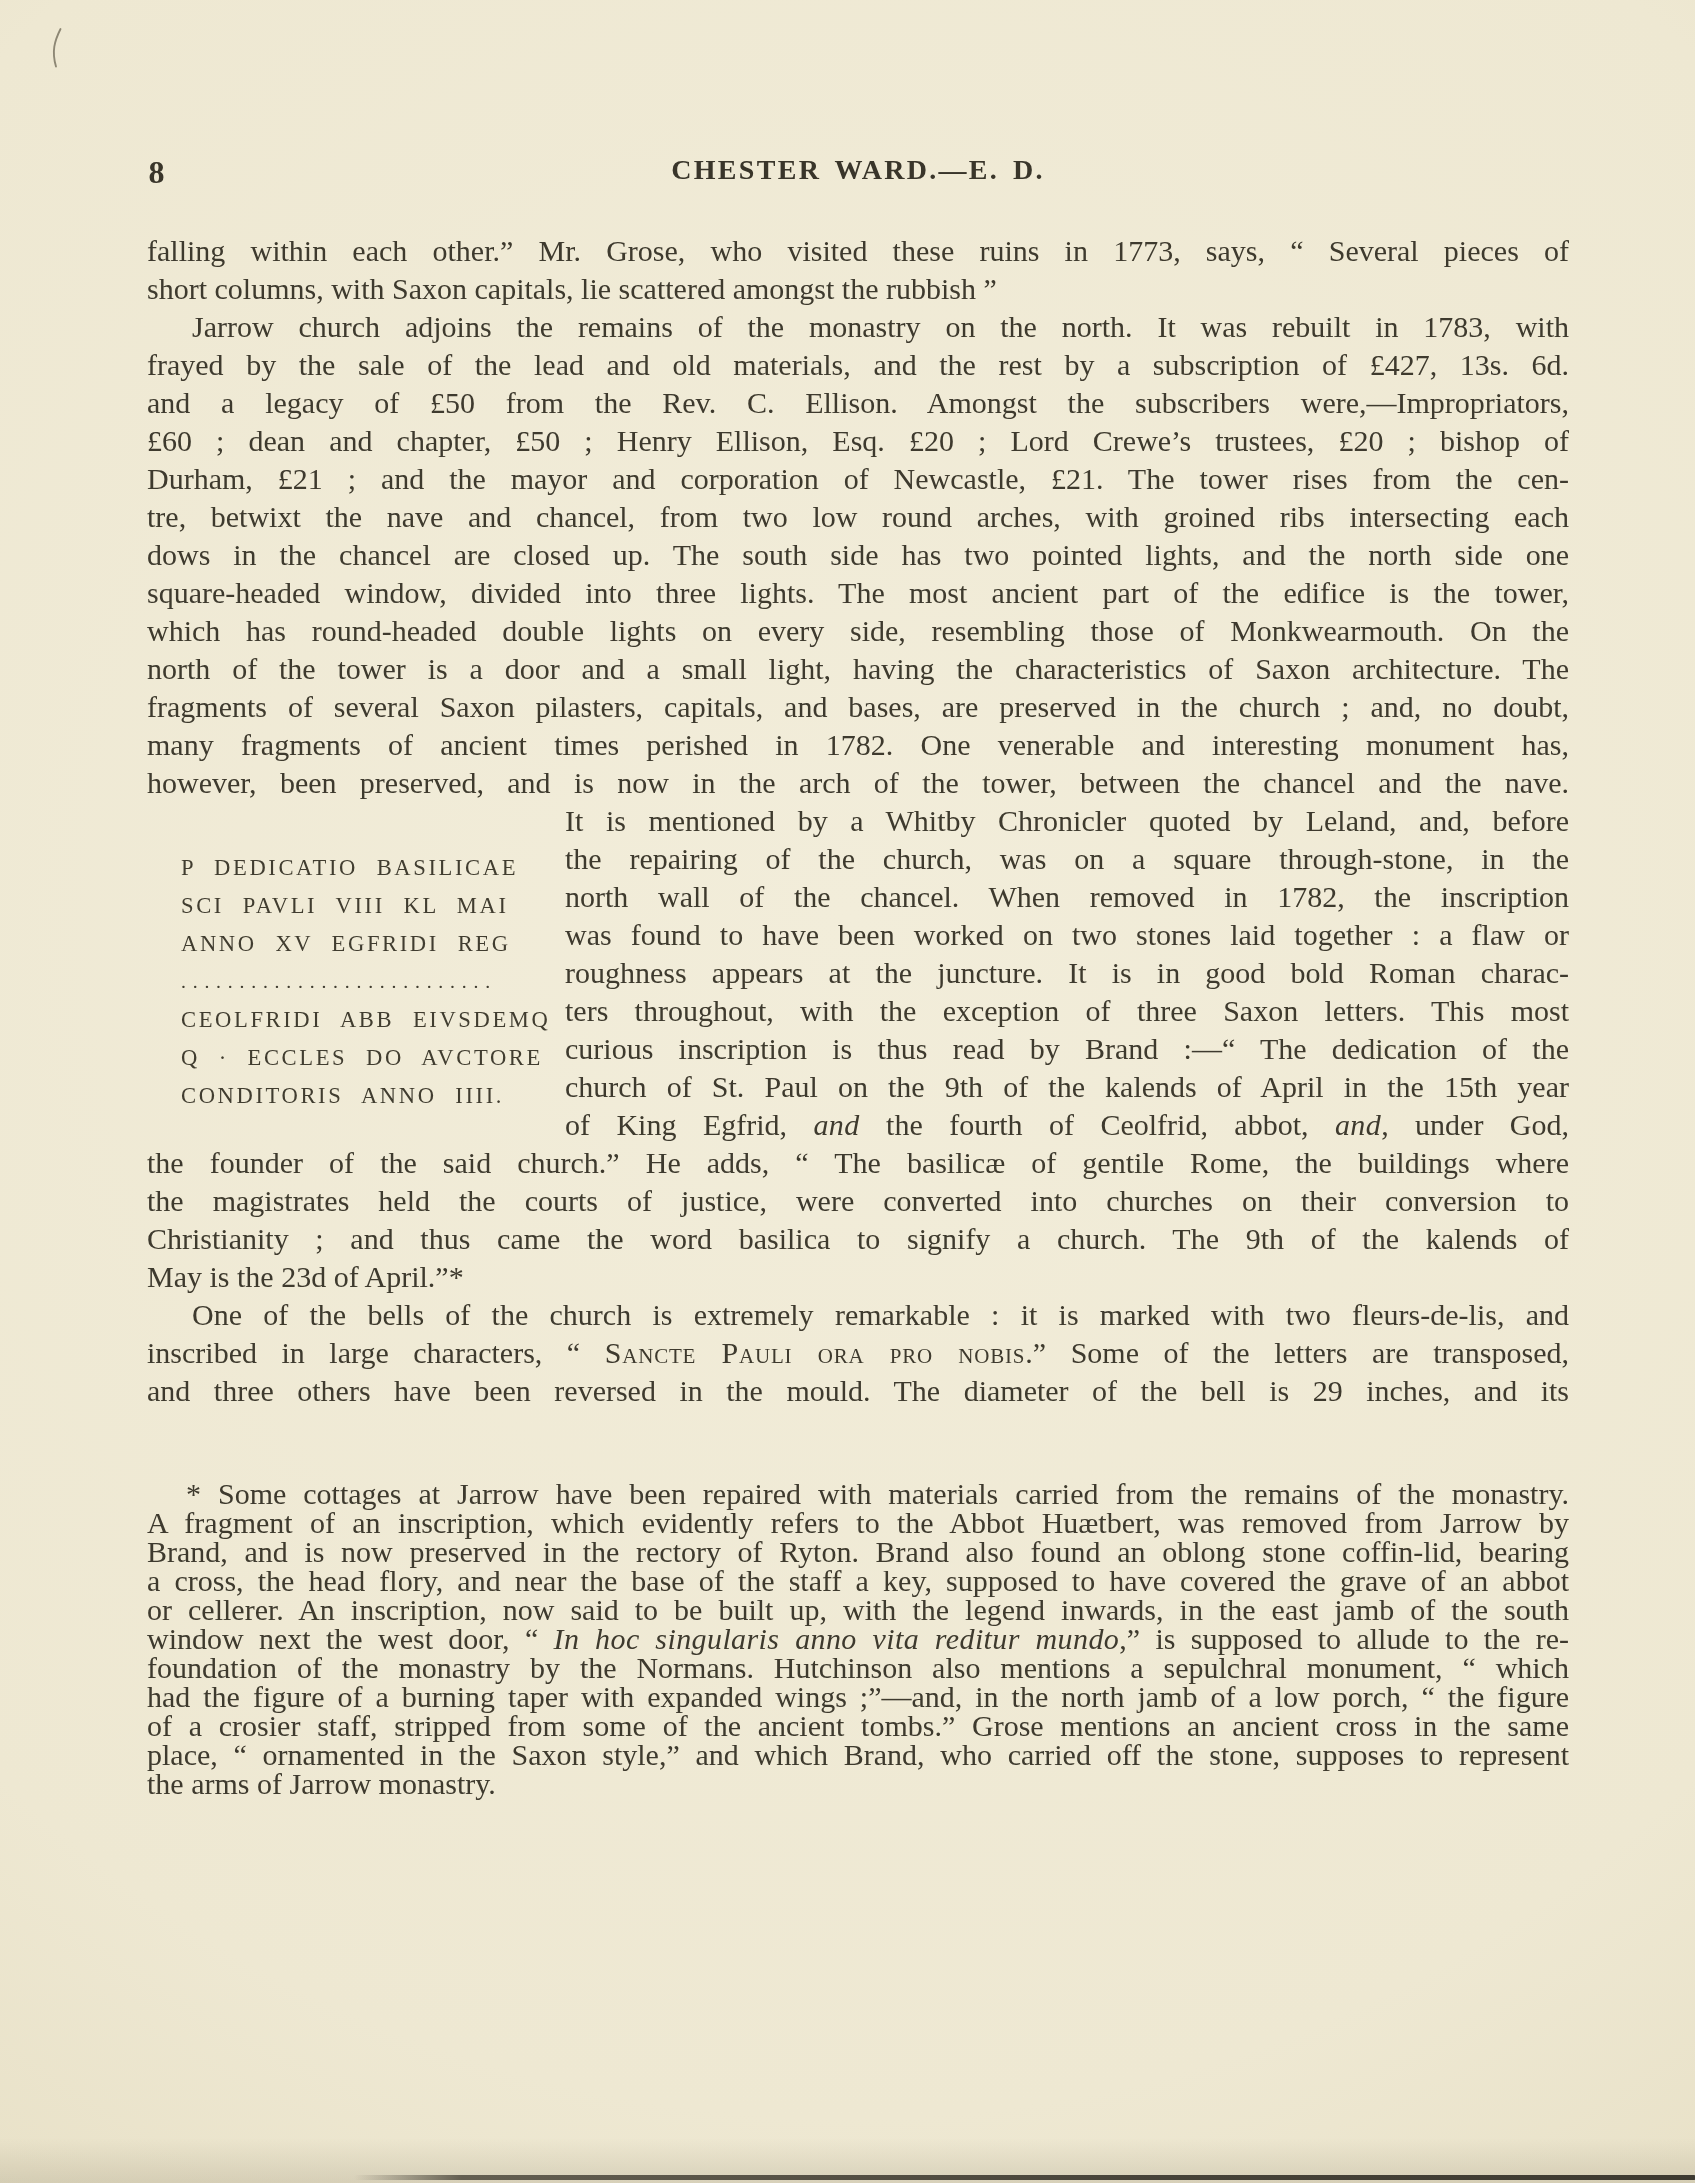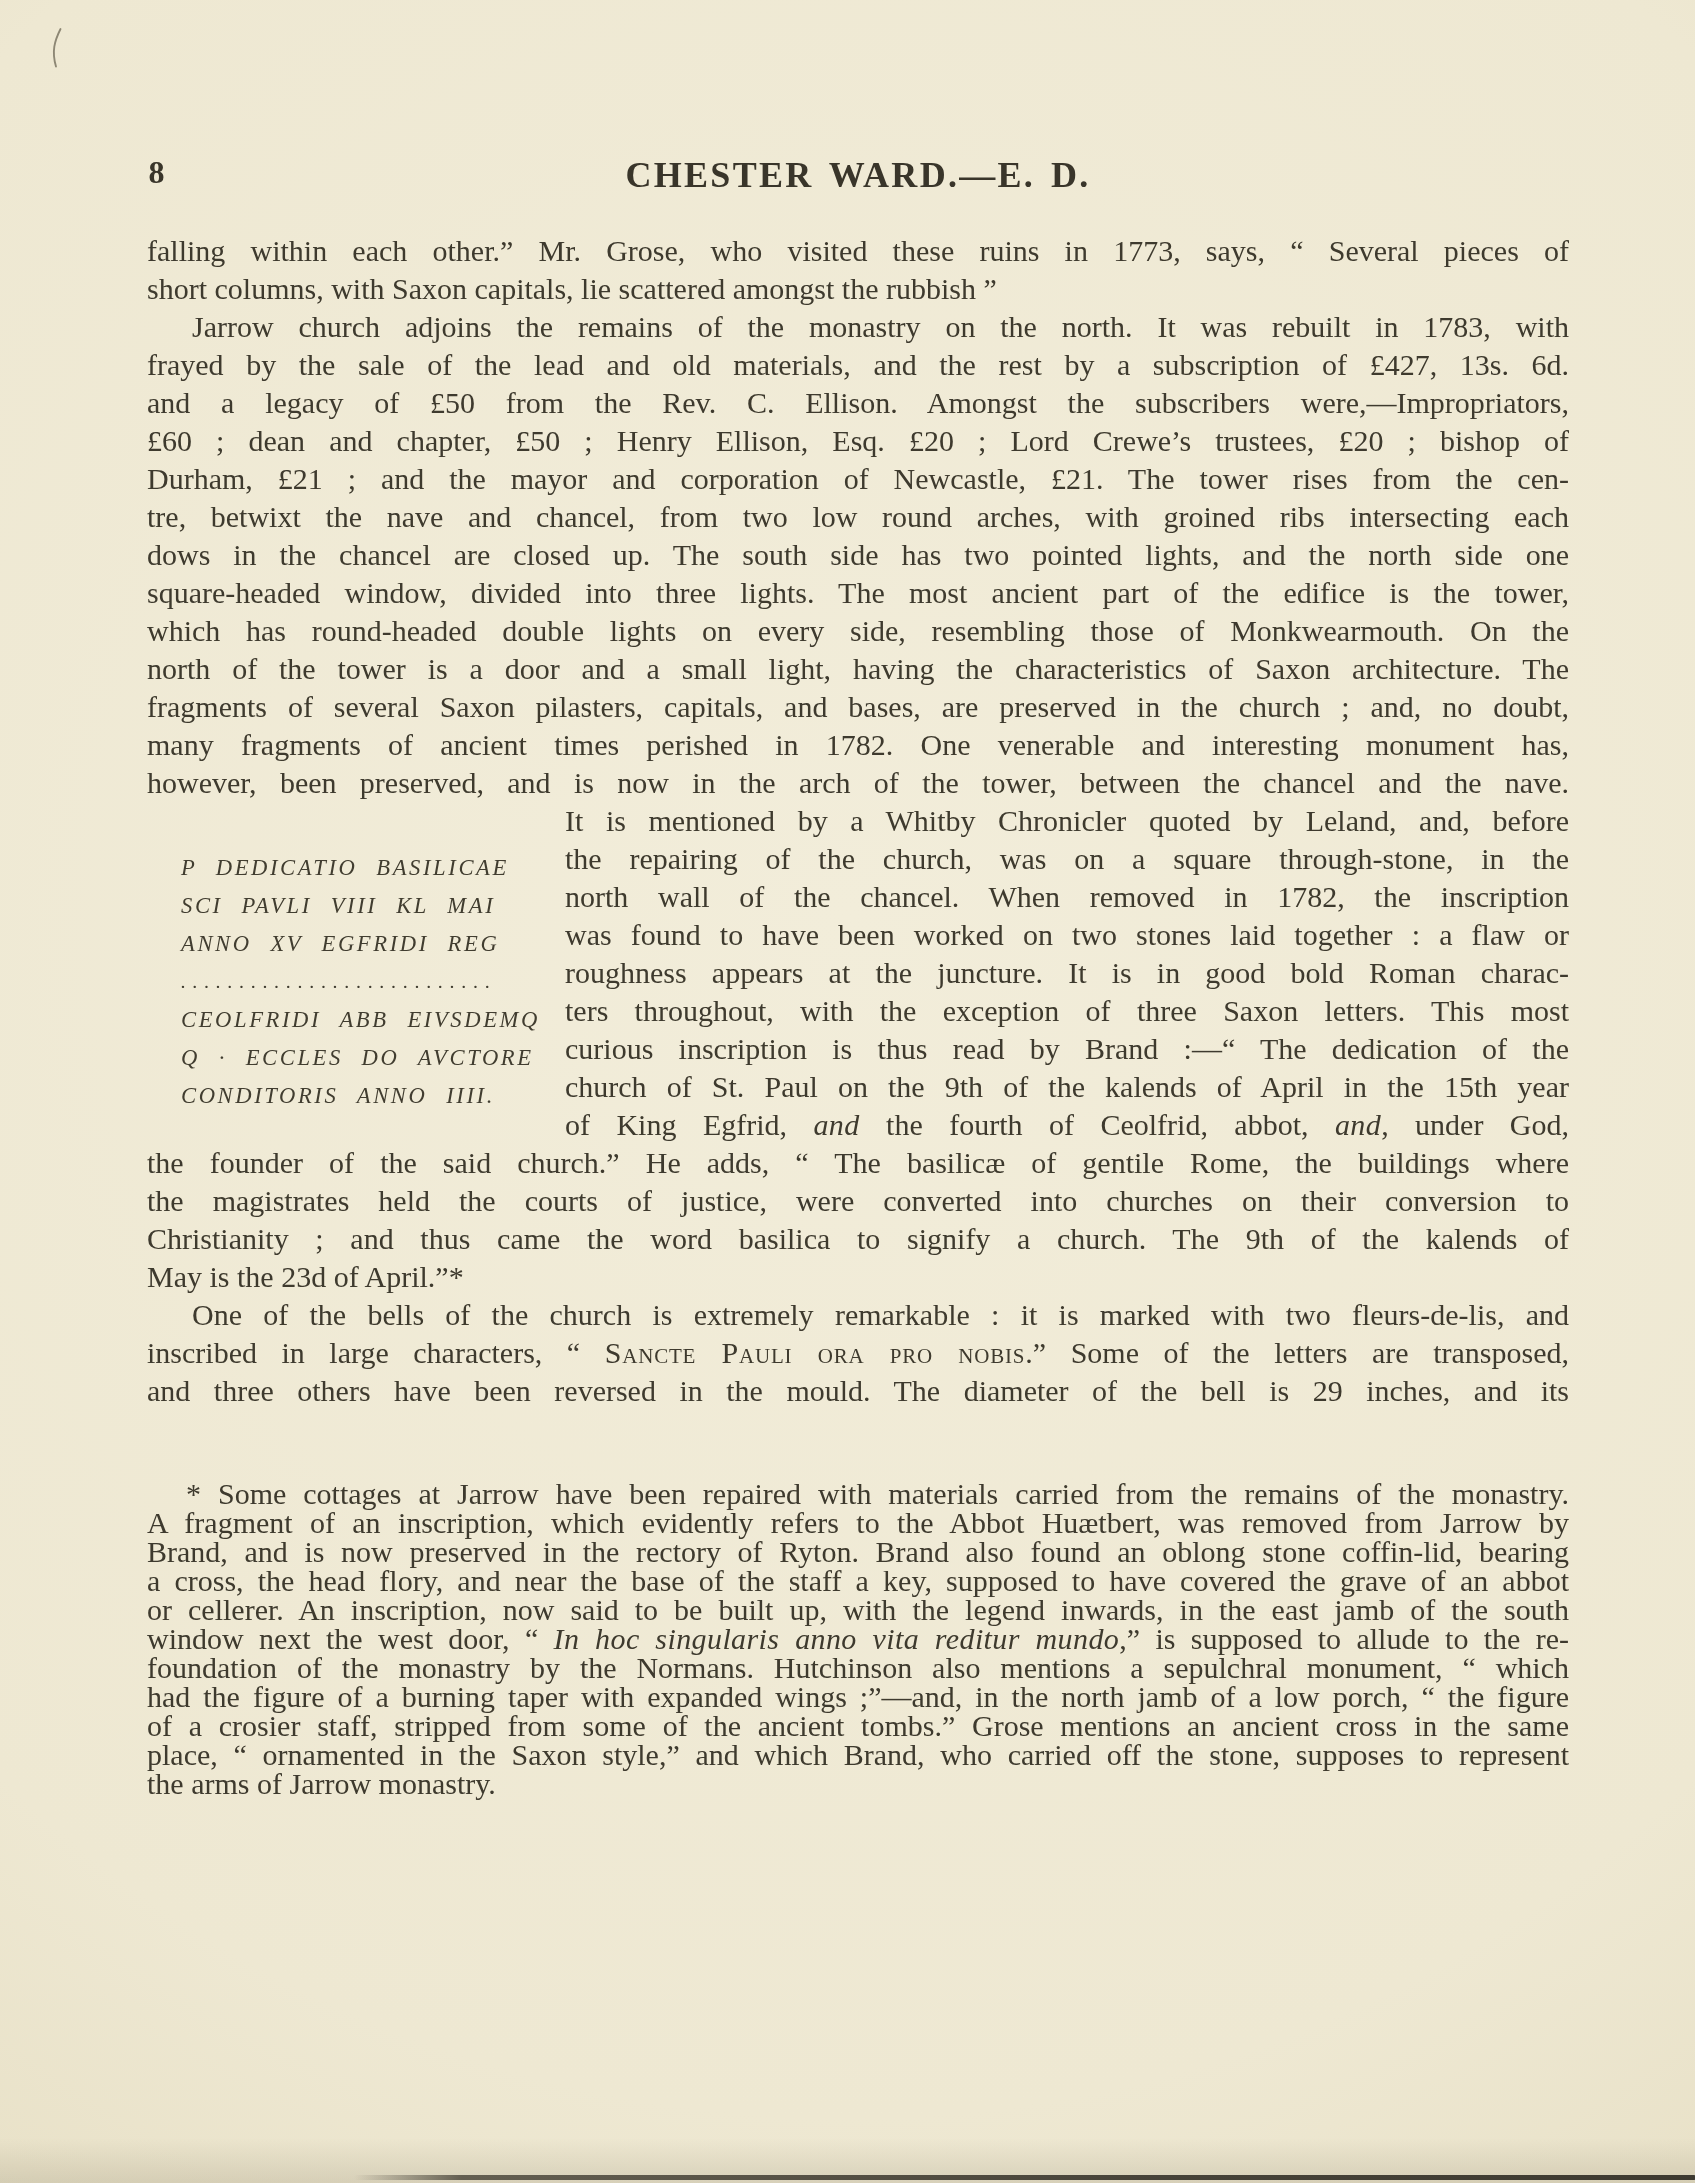--- a/index.html
+++ b/index.html
@@ -28,42 +28,41 @@
   }
   .scan-hair{position:absolute;top:25.6px;left:44px;opacity:.65;}
 
   .header-row{position:relative;height:39px;margin-bottom:39px;}
   .pagenum{
     position:absolute;left:1.5px;top:0;
     font-size:32px;font-weight:bold;letter-spacing:0.8px;color:#39352a;
   }
   .running-head{
     position:absolute;left:0;right:0;top:0;text-align:center;
-    font-size:36px;font-weight:bold;letter-spacing:2.3px;color:#39352a;
+    font-size:28px;font-weight:bold;letter-spacing:2.3px;color:#39352a;
     word-spacing:4.5px;
   }
 
   .bodytext{font-size:30px;line-height:38px;}
   .tline{
     text-align:justify;text-align-last:justify;
     white-space:normal;
   }
   .tline.last{text-align-last:left;}
   .tline.indent{text-indent:45px;}
 
   .sidebyside{display:flex;align-items:flex-start;}
   .inscription{
     flex:0 0 418px;box-sizing:border-box;padding-left:34px;
     margin-top:47px;
   }
   .inscription .tline{
     text-align:left;text-align-last:left;
     font-size:22.6px;letter-spacing:2.6px;word-spacing:10.5px;line-height:38px;
     color:#413d30;
-    font-style:italic;
   }
   .inscription .tline:nth-child(4){letter-spacing:6.8px;font-size:19.6px;}
   .beside{flex:1 1 auto;font-family:Liberation Serif, serif;}
 
   .footnote{
     margin-top:69px;
     font-size:30px;line-height:29px;
   }
   .footnote .tline.indent{text-indent:39px;}
 

